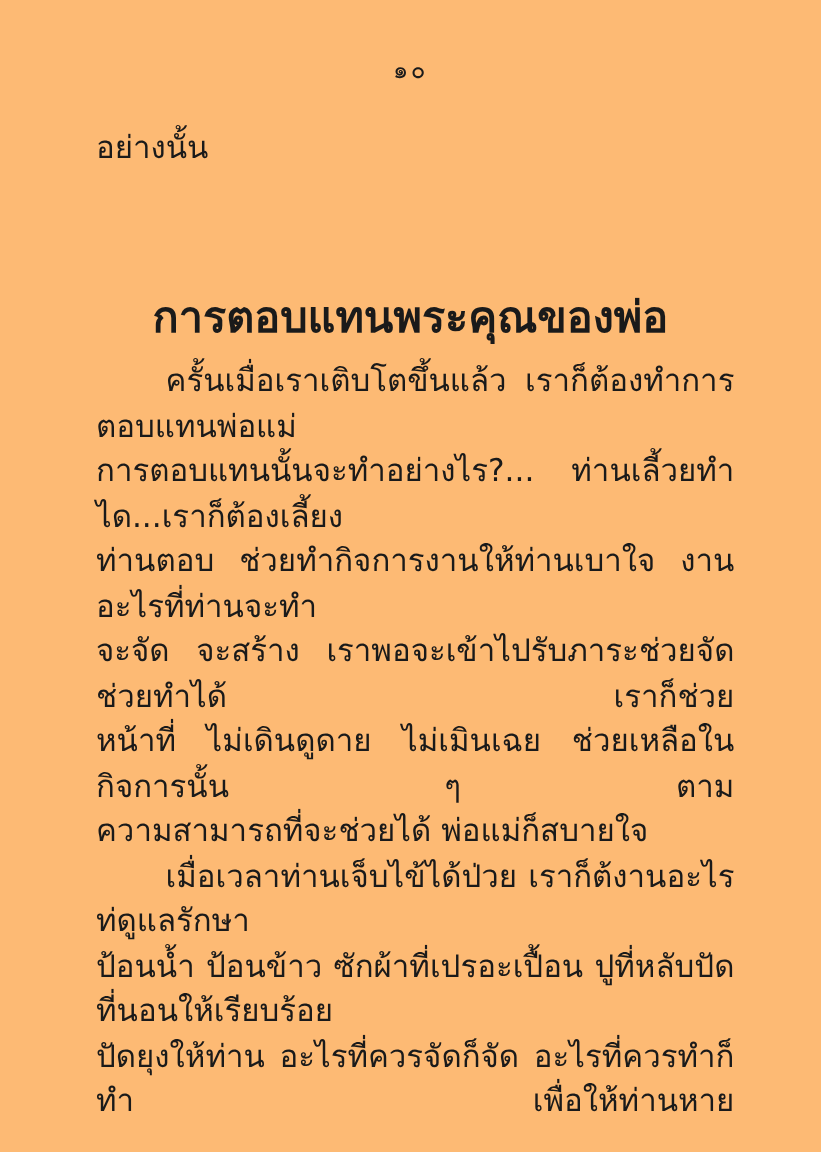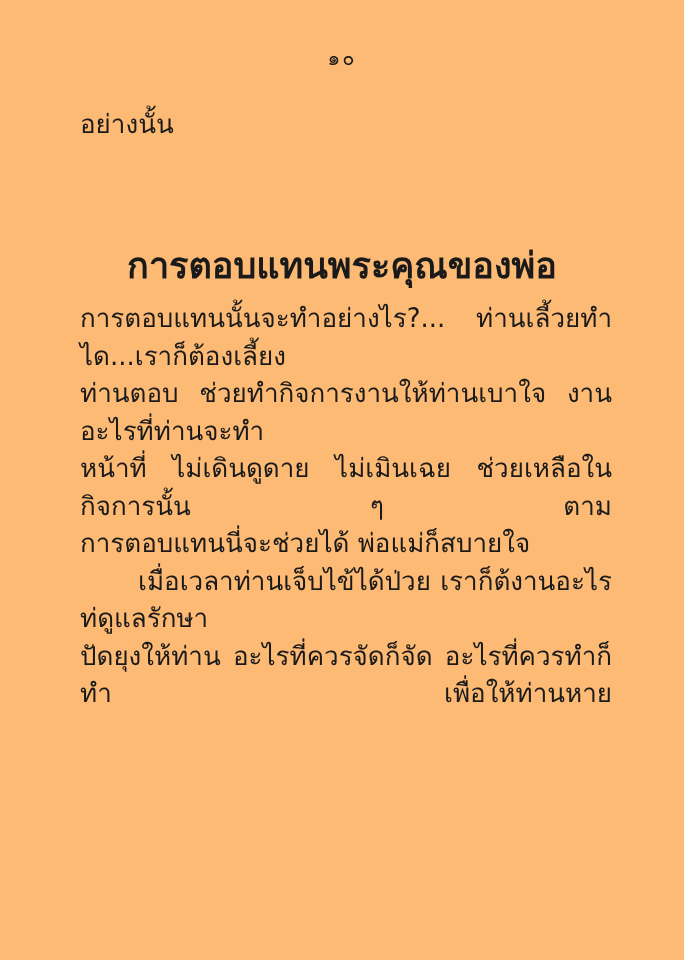--- a/index.html
+++ b/index.html
@@ -69,27 +69,30 @@
 
   <div class="intro-block">
     <div class="line para-end">อย่างนั้น</div>
   </div>
 
   <div class="section-heading">การตอบแทนพระคุณของพ่อ</div>
 
   <div class="body-block">
 
     <div>
+      <div class="line indent">ครั้นเมื่อเราเติบโตขึ้นแล้ว เราก็ต้องทำการตอบแทนพ่อแม่</div>
       <div class="line">การตอบแทนนั้นจะทำอย่างไร?... ท่านเลี้วยทำได...เราก็ต้องเลี้ยง</div>
       <div class="line">ท่านตอบ ช่วยทำกิจการงานให้ท่านเบาใจ งานอะไรที่ท่านจะทำ</div>
+      <div class="line">จะจัด จะสร้าง เราพอจะเข้าไปรับภาระช่วยจัดช่วยทำได้ เราก็ช่วย</div>
       <div class="line">หน้าที่ ไม่เดินดูดาย ไม่เมินเฉย ช่วยเหลือในกิจการนั้น ๆ ตาม</div>
-      <div class="line para-end">การตอบแทนนี่จะช่วยได้ พ่อแม่ก็สบายใจ</div>
+      <div class="line para-end">ความสามารถที่จะช่วยได้ พ่อแม่ก็สบายใจ</div>
     </div>
 
     <div>
       <div class="line indent">เมื่อเวลาท่านเจ็บไข้ได้ป่วย เราก็ต้งานอะไรท่ดูแลรักษา</div>
+      <div class="line">ป้อนน้ำ ป้อนข้าว ซักผ้าที่เปรอะเปื้อน ปูที่หลับปัดที่นอนให้เรียบร้อย</div>
       <div class="line">ปัดยุงให้ท่าน อะไรที่ควรจัดก็จัด อะไรที่ควรทำก็ทำ เพื่อให้ท่านหาย</div>
 
     </div>
 
   </div>
 
 </div>
 
 </body></html>

